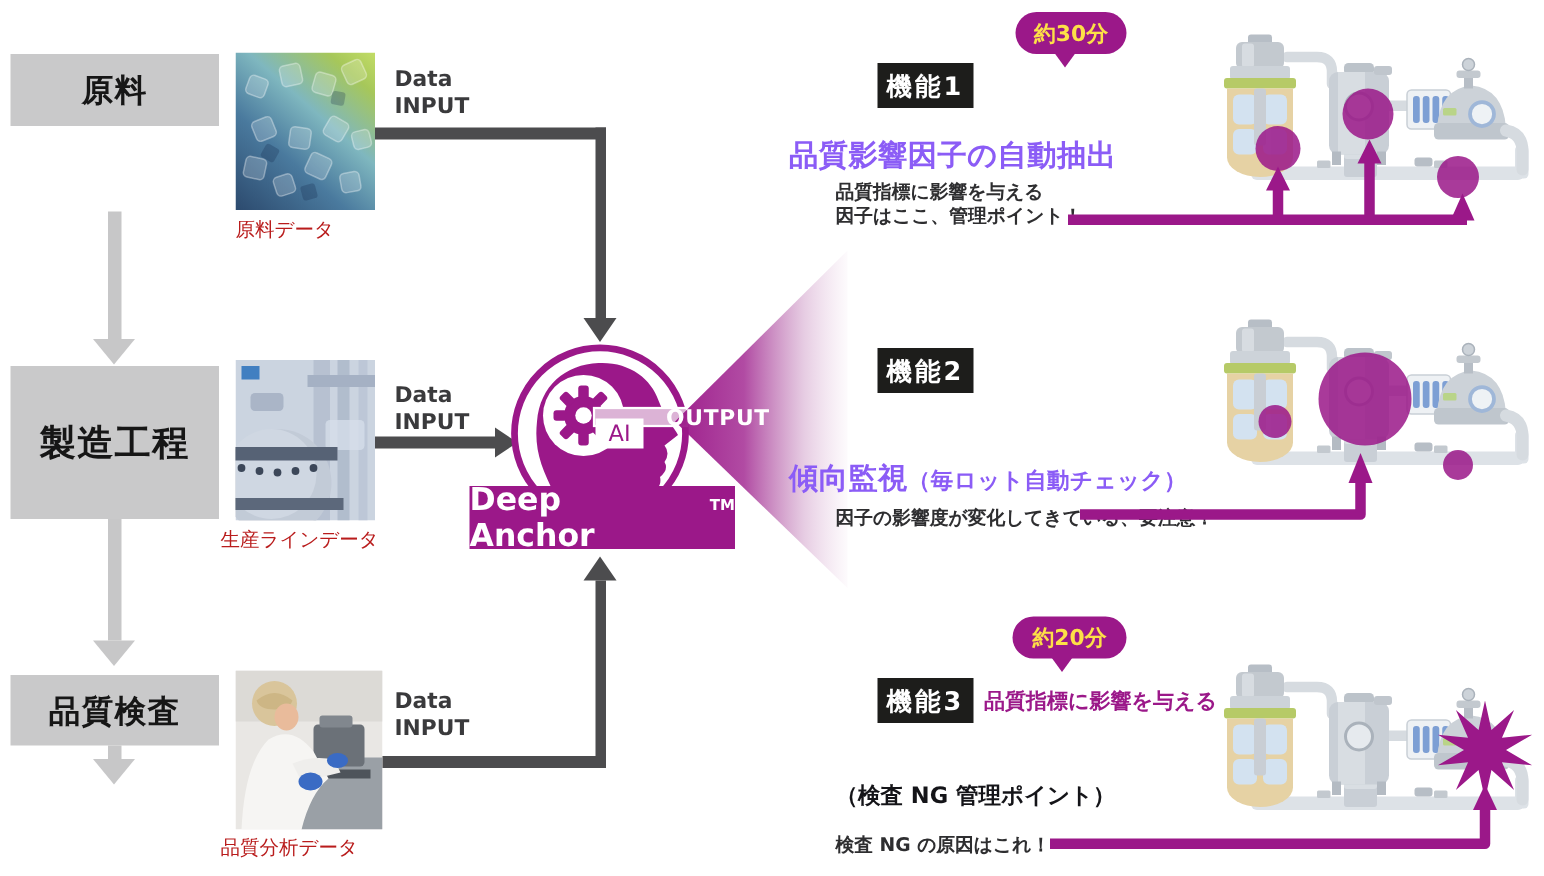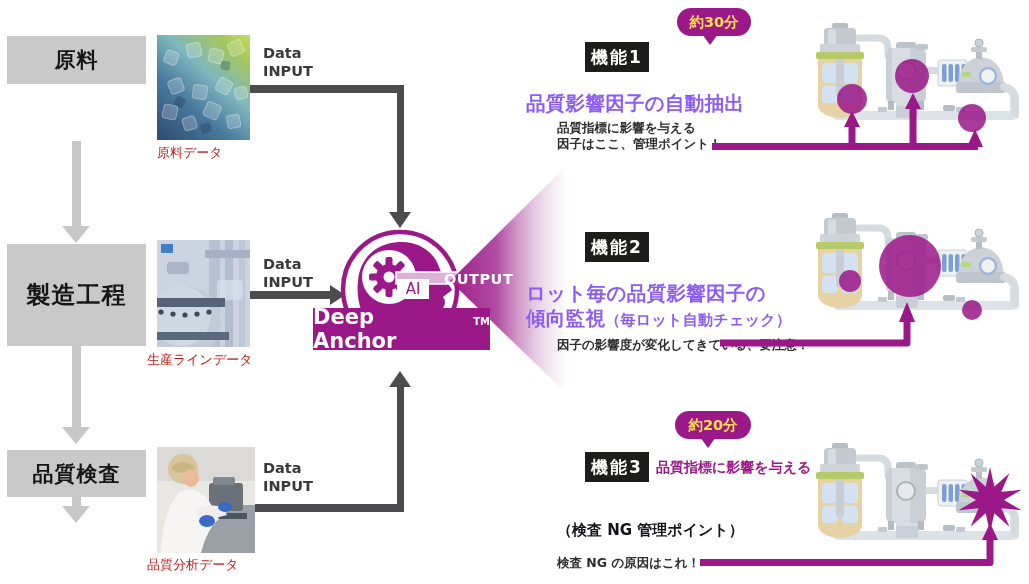--- a/index.html
+++ b/index.html
@@ -26,21 +26,21 @@
             border-right:11px solid transparent;border-top:16px solid var(--arrowgray);}
   .tri-up{position:absolute;width:0;height:0;border-left:11px solid transparent;
           border-right:11px solid transparent;border-bottom:16px solid var(--arrowgray);}
   .tri-right{position:absolute;width:0;height:0;border-top:10px solid transparent;
              border-bottom:10px solid transparent;border-left:15px solid var(--arrowgray);}
   
   .ai-label{position:absolute;left:397px;top:231px;width:32px;text-align:center;background:#fff;
             color:var(--purple);font-weight:normal;font-size:15px;padding:1px 0;margin-top:48px;}
   .output-label{position:absolute;left:444px;top:271px;color:#fff;font-weight:bold;
                 font-size:14.5px;letter-spacing:0.5px;}
-  .brand-badge{position:absolute;left:313px;top:308px;width:177px;height:42px;background:var(--purple);
+  .brand-badge{position:absolute;left:313px;top:324px;width:177px;height:42px;background:var(--purple);
                color:#fff;display:flex;align-items:center;justify-content:center;
                font-weight:bold;font-size:21px;}
   .brand-badge .tm{font-size:10px;margin-left:22px;position:relative;top:-8px;font-weight:bold;text-align:center;}
   
   .fbadge{position:absolute;left:557px;width:64px;height:30px;background:var(--black);color:#fff;
           font-weight:bold;font-size:17px;letter-spacing:2px;display:flex;align-items:center;
           justify-content:center;margin-left:28px;}
   .bubble{position:absolute;height:28px;background:var(--purple);color:#fde047;border-radius:14px;
           font-weight:bold;font-size:14.5px;display:flex;align-items:center;justify-content:center;}
   .bubble-tail{position:absolute;width:0;height:0;border-left:8px solid transparent;
@@ -293,21 +293,20 @@
       <rect x="12" y="128" width="266" height="7"></rect>
       <rect x="148.5" y="110" width="7" height="20"></rect>
       <polygon points="144,112 160,112 152,96"></polygon>
       <rect x="209.5" y="92" width="7" height="38"></rect>
       <polygon points="205,94 221,94 213,78"></polygon>
       <polygon points="267,132 283,132 275,114"></polygon>
     </g>
   </svg>
 
   <div class="fbadge" style="top:232px">機能2</div>
-  <div class="ftitle" style="top:280px">ロット毎の品質影響因子の</div>
   <div class="ftitle" style="top:305px">
     <span>傾向監視</span><span class="t-small">（毎ロット自動チェック）</span>
   </div>
   <div class="fdesc" style="top:337px">因子の影響度が変化してきている、要注意！</div>
   <svg class="abs" style="left:700px;top:205px" width="329" height="145" viewBox="0 0 329 145">
     <use href="#plant"></use>
     <g fill="#9b1889" opacity="0.85">
       <circle cx="150" cy="76" r="11"></circle>
       <circle cx="210" cy="61" r="31"></circle>
       <circle cx="272" cy="105" r="10"></circle>

